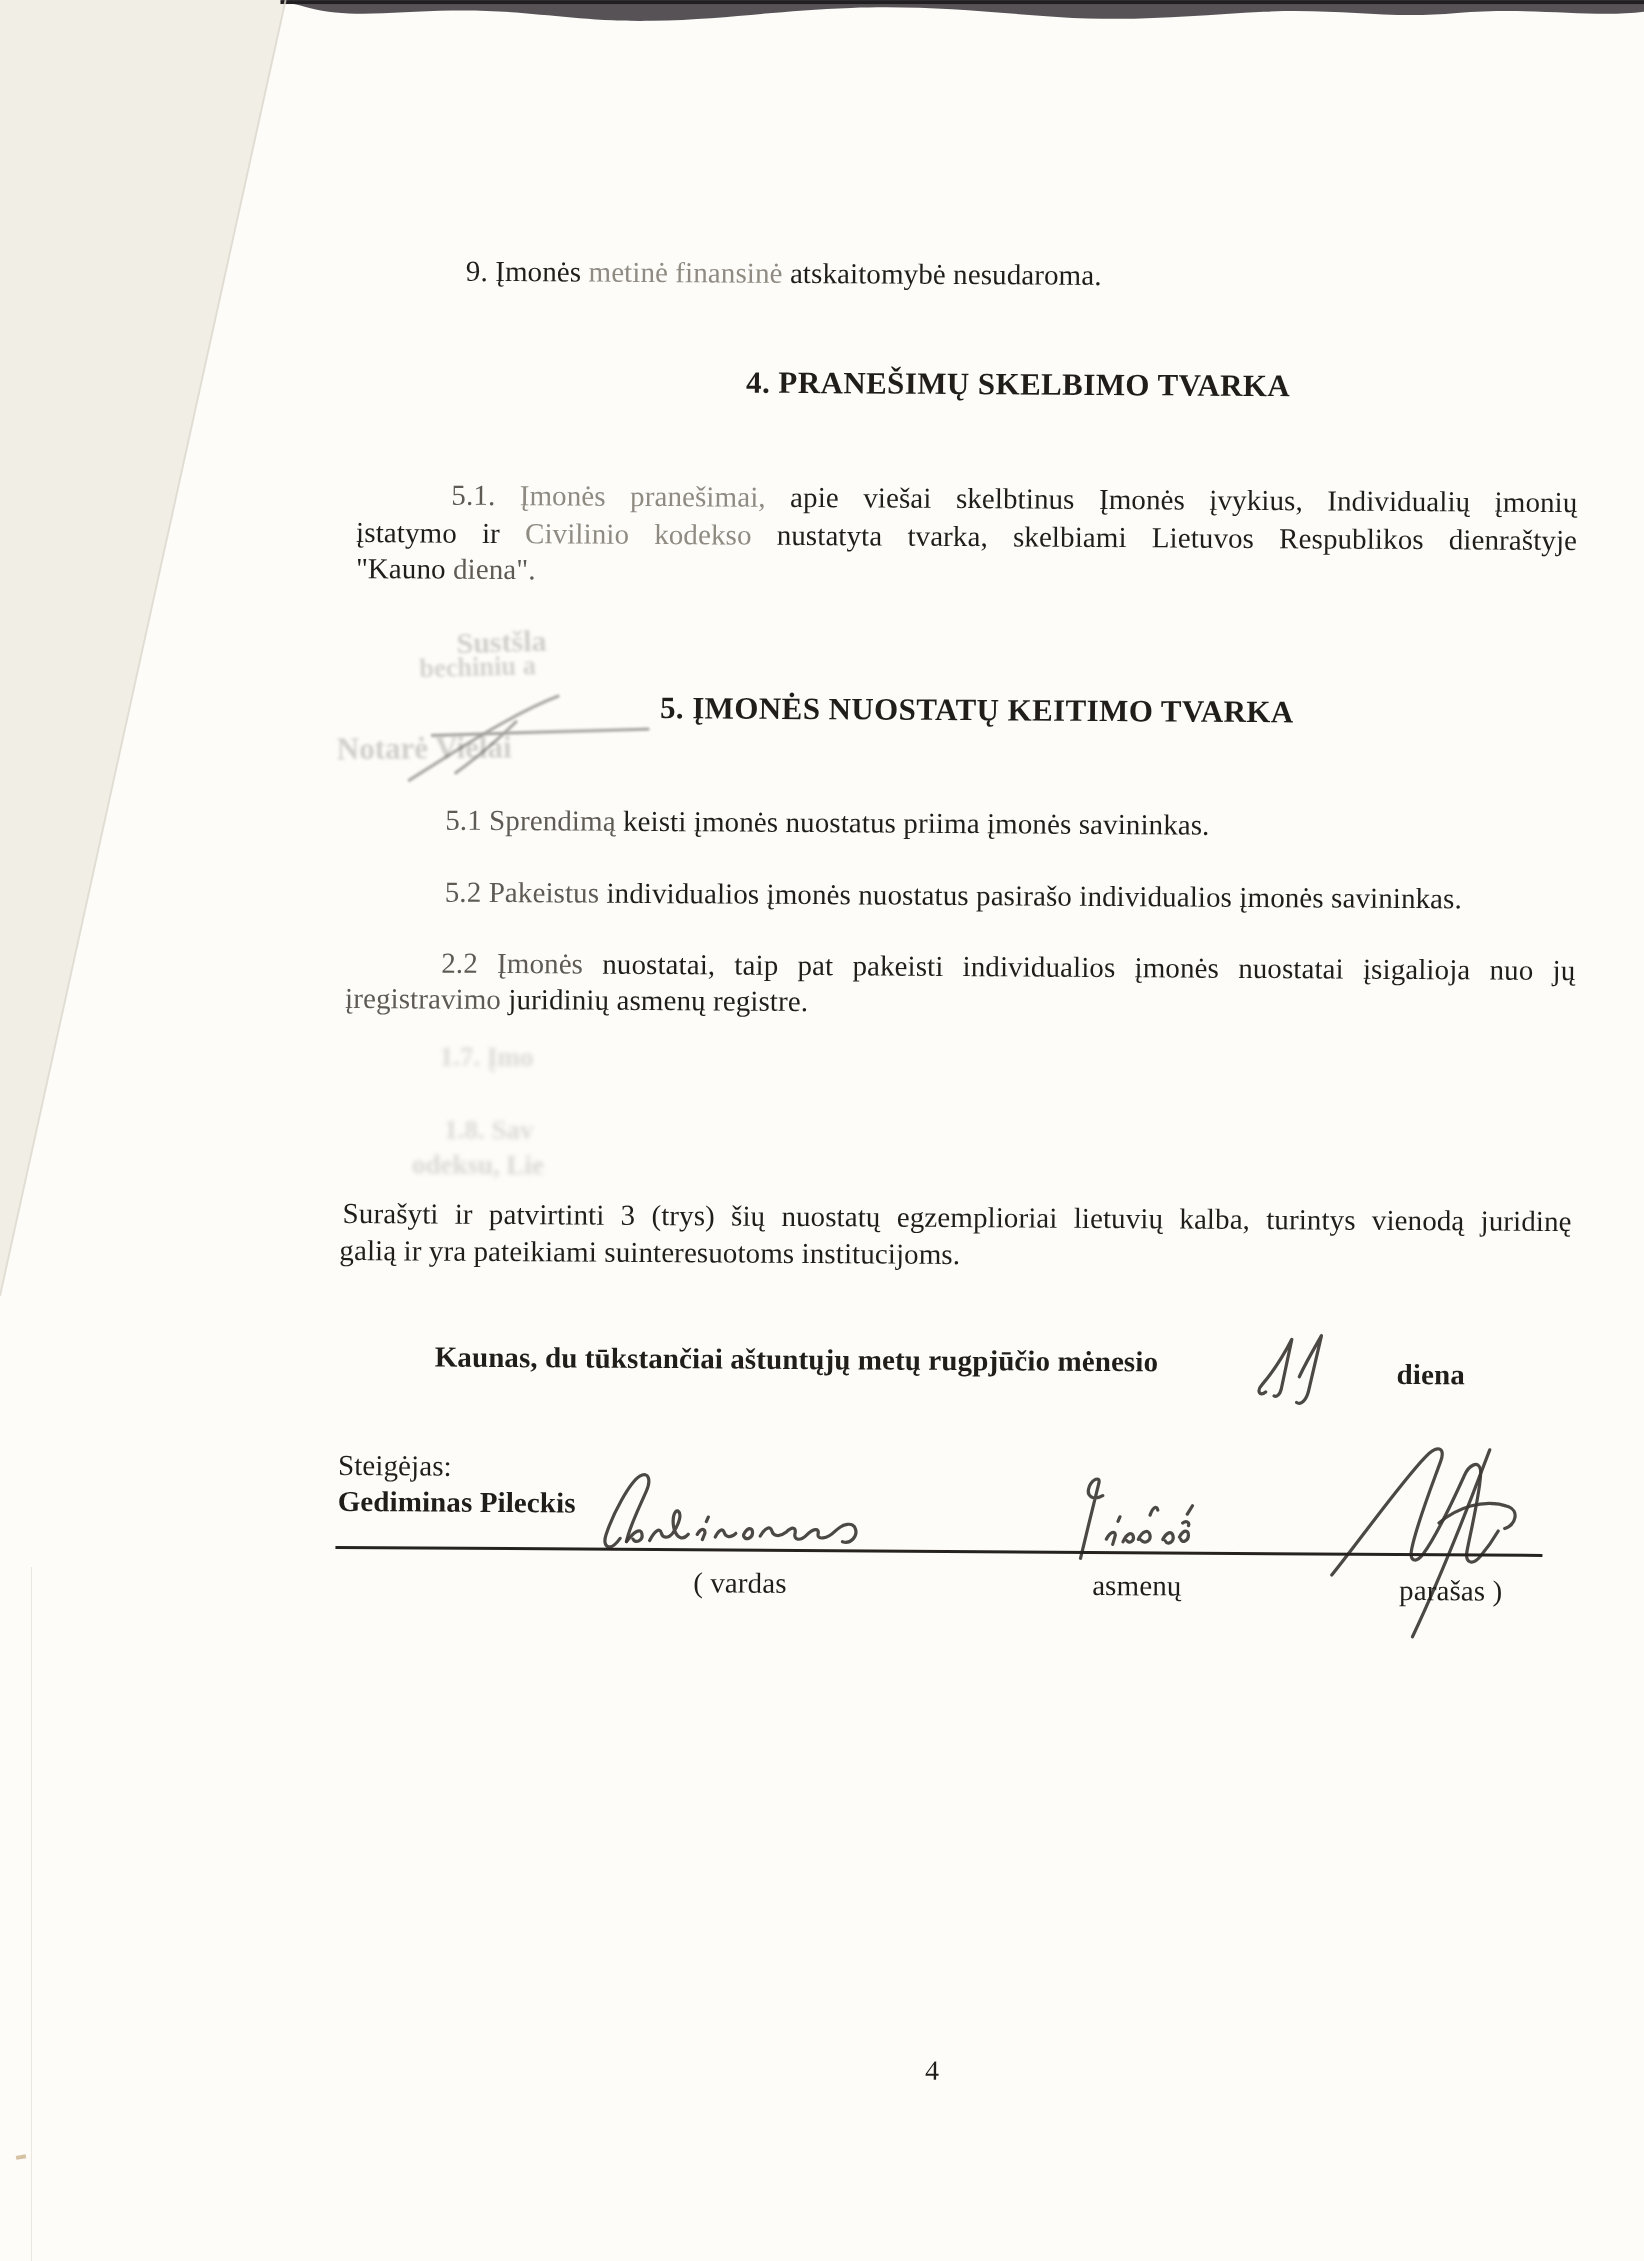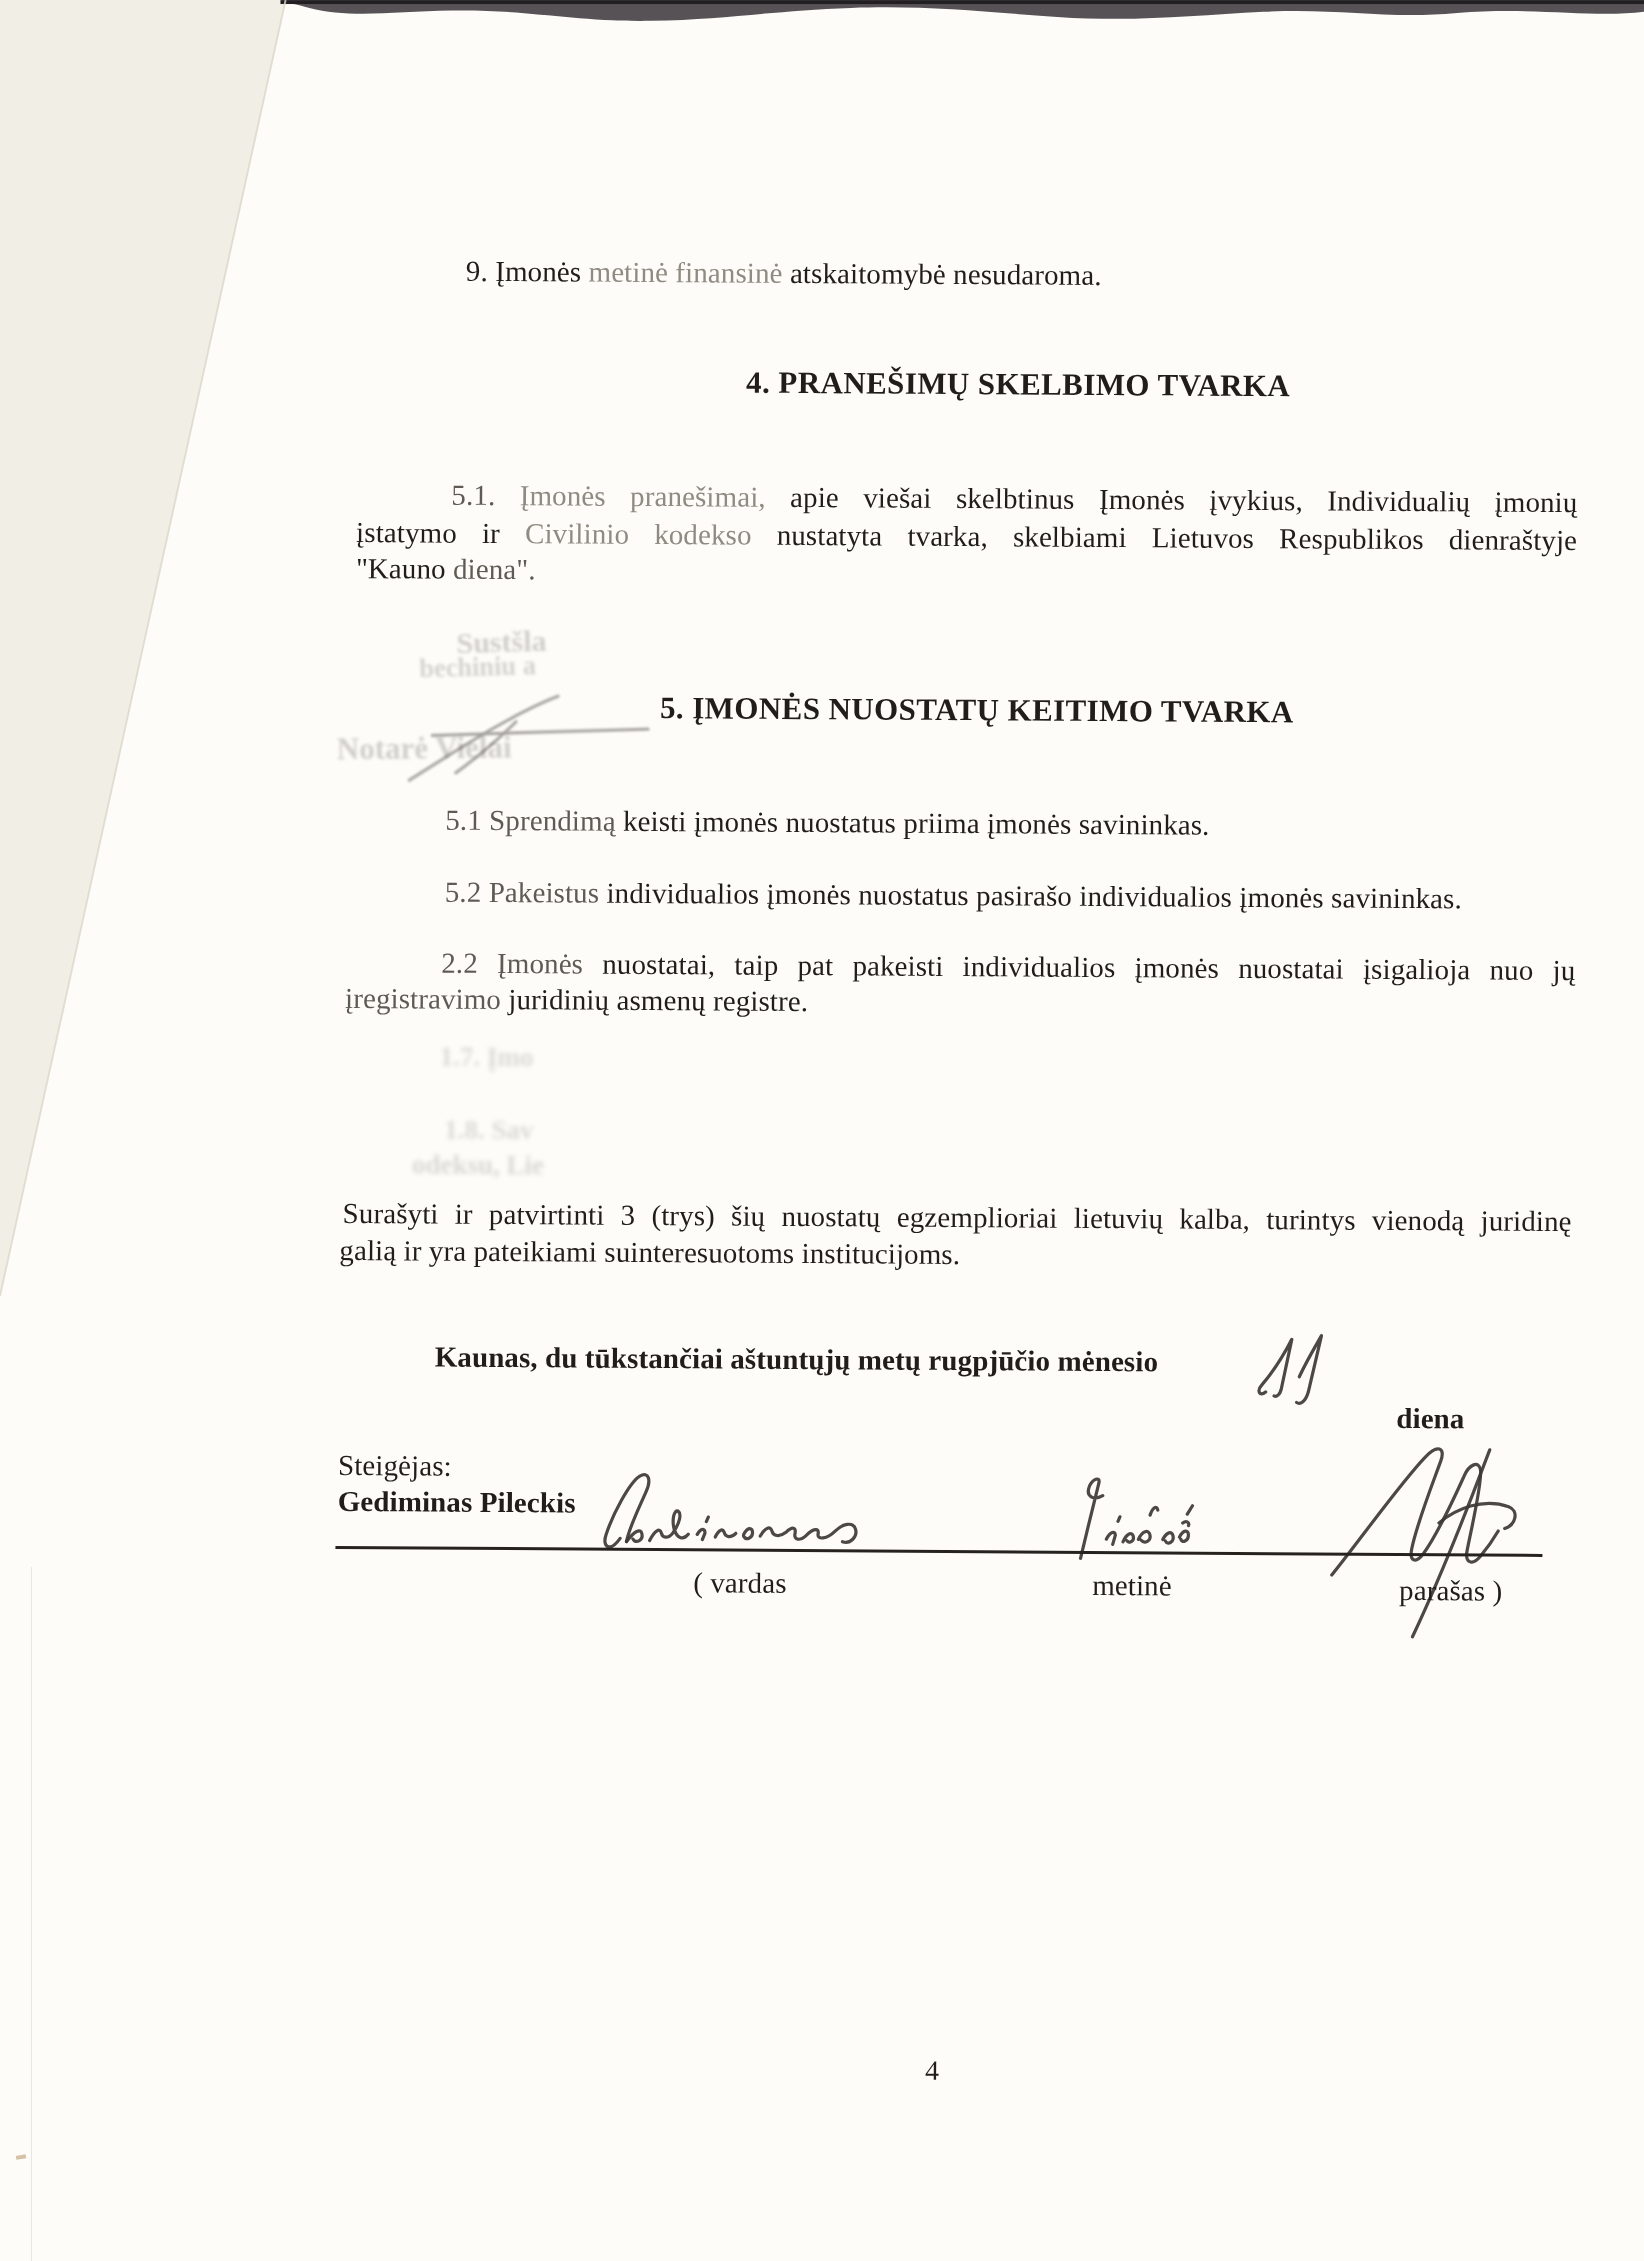--- a/index.html
+++ b/index.html
@@ -74,21 +74,21 @@
   <div class="t" style="left:449px;top:874px;"><span class="f2">5.2 Pakeistus</span><span> individualios įmonės nuostatus pasirašo individualios įmonės savininkas.</span></div>
 
   <div class="t just" style="left:446px;top:945px;width:1134px;"><span class="f2">2.2 Įmonės</span><span> nuostatai, taip pat pakeisti individualios įmonės nuostatai įsigalioja nuo jų</span></div>
 
   <div class="t" style="left:350px;top:981px;"><span class="f2">įregistravimo</span><span> juridinių asmenų registre.</span></div>
 
   <div class="t just" style="left:349px;top:1196px;width:1229px;">Surašyti ir patvirtinti 3 (trys) šių nuostatų egzemplioriai lietuvių kalba, turintys vienodą juridinę</div>
   <div class="t" style="left:346px;top:1233px;">galią ir yra pateikiami suinteresuotoms institucijoms.</div>
 
   <div class="t b" style="left:442px;top:1339px;">Kaunas, du tūkstančiai aštuntųjų metų rugpjūčio mėnesio</div>
-  <div class="t b" style="left:1404px;top:1394px;">diena</div>
+  <div class="t b" style="left:1404px;top:1350px;">diena</div>
 
   <svg class="sig" style="left:1264px;top:1315px;" width="97" height="87" viewBox="0 0 150 135">
     <path d="M14,110 C4,118 0,108 8,99 C24,80 42,52 54,28 L38,106 C36,114 31,118 27,116"></path>
     <path d="M66,86 C78,60 90,40 100,22 L80,110 C76,124 68,130 62,126"></path>
   </svg>
 
   <div class="t" style="left:346px;top:1448px;">Steigėjas:</div>
   <div class="t b" style="left:346px;top:1484px;">Gediminas Pileckis</div>
 
   <svg class="sig" style="left:609px;top:1469px;" width="277" height="90" viewBox="0 0 430 140">
@@ -112,21 +112,21 @@
 
   <svg class="sig" style="left:1325px;top:1433px;" width="219" height="213" viewBox="0 0 340 330">
     <path d="M24,210 C64,160 130,66 168,26 C186,6 200,10 192,32 C180,66 156,128 148,168 C144,188 154,192 166,176 C186,148 212,92 228,56 C236,36 252,30 254,46 C256,68 240,138 234,170 C230,190 242,194 254,180 C264,168 274,154 282,140"></path>
     <path d="M268,14 C252,56 208,180 150,305"></path>
     <path d="M190,128 C216,106 258,88 298,102 C314,108 310,130 292,136"></path>
   </svg>
 
   <div class="sigline" style="left:344px;top:1546px;width:1207px;"></div>
 
   <div class="t" style="left:702px;top:1563px;">( vardas</div>
-  <div class="t" style="left:1101px;top:1563px;">metinė</div>
+  <div class="t" style="left:1101px;top:1563px;">asmenų</div>
   <div class="t" style="left:1408px;top:1566px;">parašas )</div>
 
   <div class="t" style="left:937px;top:2050px;font-size:28px;">4</div>
 
   <div class="ghost" style="left:459px;top:624px;font-size:30px;transform:rotate(-2deg);">Sustšla</div>
   <div class="ghost" style="left:422px;top:651px;font-size:26.4px;transform:rotate(-2deg);opacity:.45;">bechiniu a</div>
   <div class="ghost" style="left:340px;top:730px;font-size:31px;transform:rotate(-1deg);">Notarė Vielai</div>
   <svg class="sig" style="left:387px;top:683px;opacity:.45;filter:blur(1px);" width="290" height="110" viewBox="0 0 450 170">
     <path d="M40,150 C110,105 200,45 270,18" stroke="#b0aca4" stroke-width="4"></path>
     <path d="M112,138 C150,110 185,78 205,58" stroke="#b3afa7" stroke-width="3"></path>

